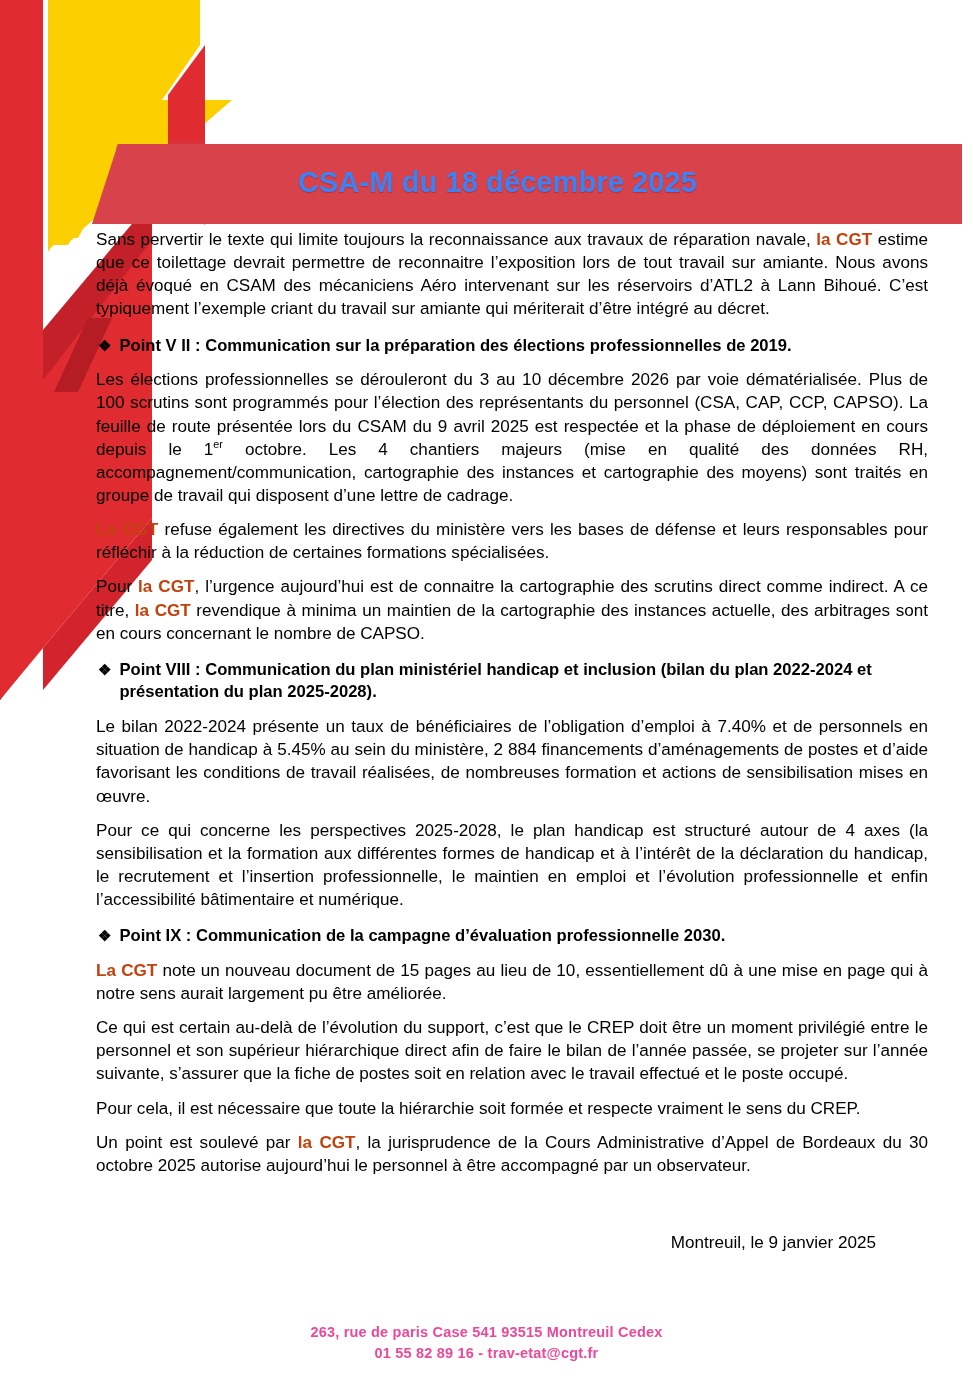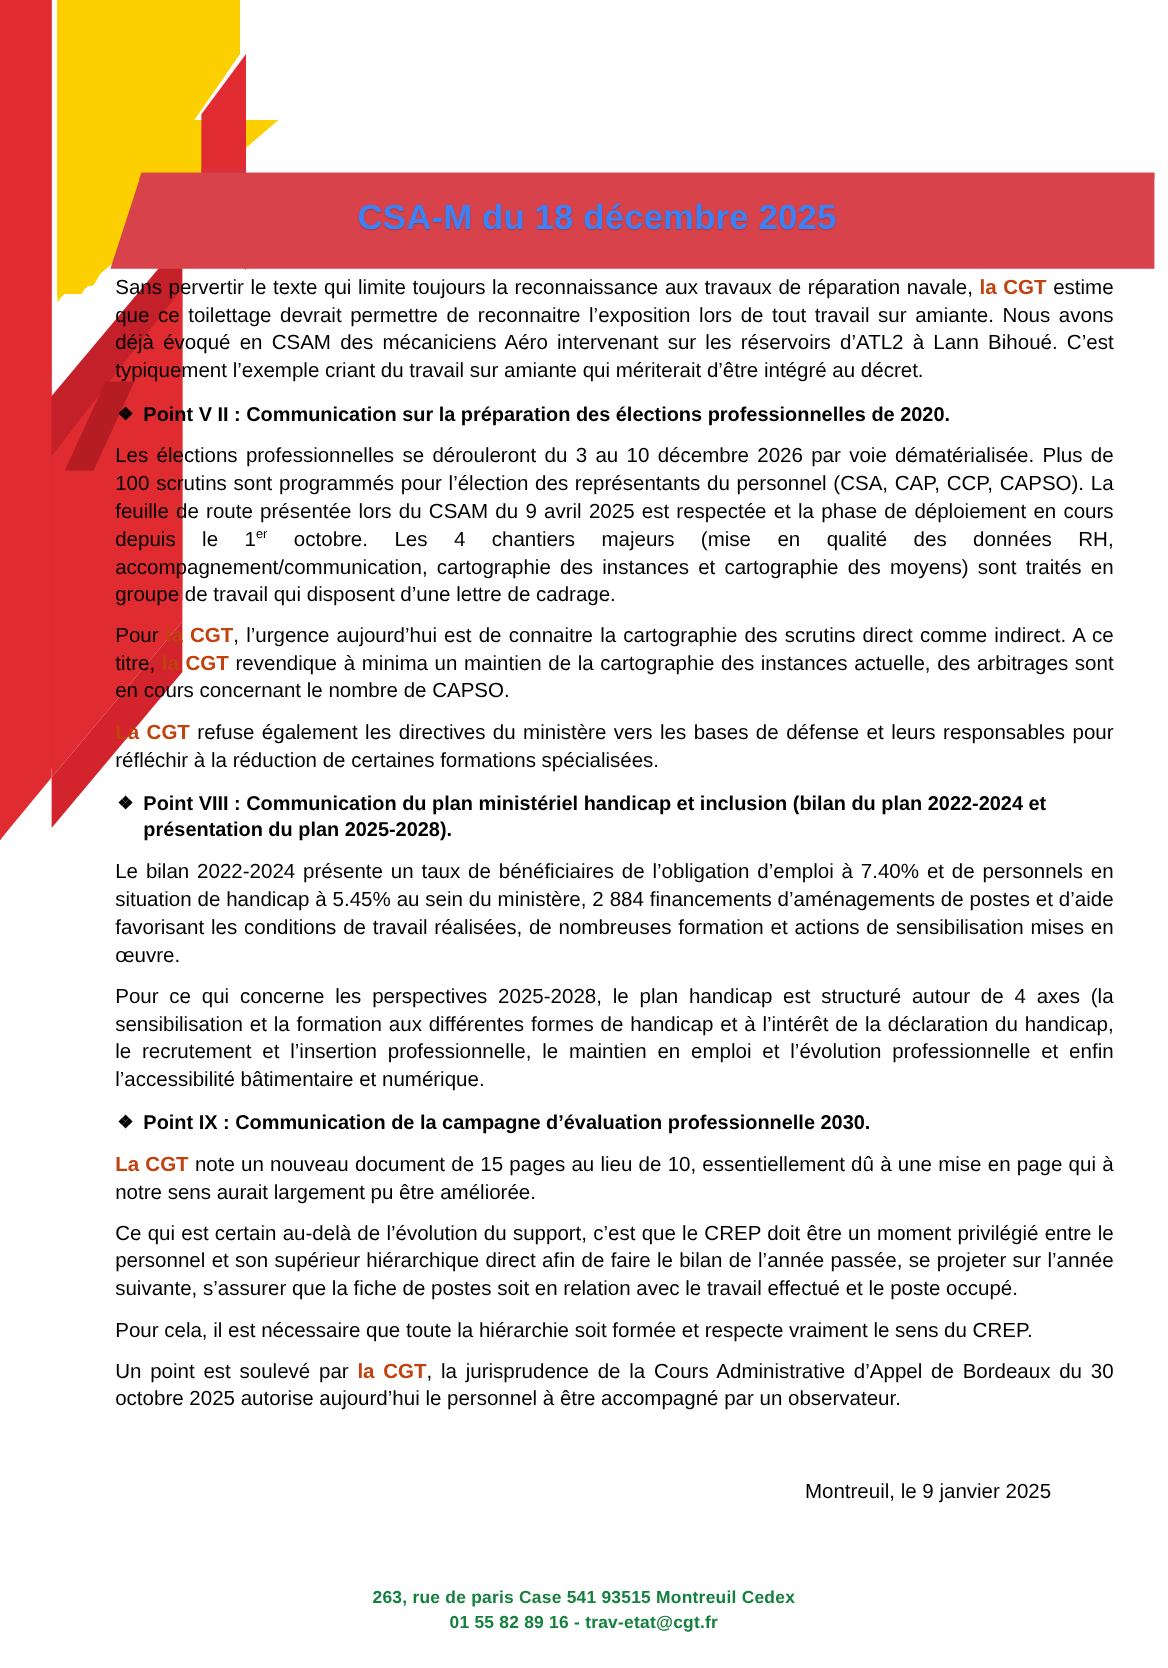--- a/index.html
+++ b/index.html
@@ -93,21 +93,21 @@
     padding-right: 52px;
   }
 
   
   .footer {
     position: absolute;
     left: 0;
     top: 1322px;
     width: 973px;
     text-align: center;
-    color: #15803d;
+    color: #ec4899;
     font-size: 14.5px;
     font-weight: bold;
     line-height: 1.42;
   }
   .footer div { letter-spacing: .2px; }
 </style>
 </head>
 <body>
 
 <svg id="deco" viewBox="0 0 973 1390" width="973" height="1390" preserveAspectRatio="none">
@@ -189,28 +189,28 @@
 <div class="banner-wrap">
   <div class="banner-title">CSA-M du 18 décembre 2025</div>
 </div>
 
 <div class="doc-body">
 
   <p class="para"><span>Sans pervertir le texte qui limite toujours la reconnaissance aux travaux de réparation navale, </span><span class="cgt">la CGT</span><span> estime que ce toilettage devrait permettre de reconnaitre l’exposition lors de tout travail sur amiante. Nous avons déjà évoqué en CSAM des mécaniciens Aéro intervenant sur les réservoirs d’ATL2 à Lann Bihoué. C’est typiquement l’exemple criant du travail sur amiante qui mériterait d’être intégré au décret.</span></p>
 
   <div class="heading">
     <span class="bullet">❖</span>
-    <span class="htext">Point V II : Communication sur la préparation des élections professionnelles de 2020.</span>
+    <span class="htext">Point V II : Communication sur la préparation des élections professionnelles de 2019.</span>
   </div>
 
   <p class="para"><span>Les élections professionnelles se dérouleront du 3 au 10 décembre 2026 par voie dématérialisée. Plus de 100 scrutins sont programmés pour l’élection des représentants du personnel (CSA, CAP, CCP, CAPSO). La feuille de route présentée lors du CSAM du 9 avril 2025 est respectée et la phase de déploiement en cours depuis le 1</span><sup class="ord">er</sup><span> octobre. Les 4 chantiers majeurs (mise en qualité des données RH, accompagnement/communication, cartographie des instances et cartographie des moyens) sont traités en groupe de travail qui disposent d’une lettre de cadrage.</span></p>
 
+  <p class="para"><span class="cgt">La CGT</span><span> refuse également les directives du ministère vers les bases de défense et leurs responsables pour réfléchir à la réduction de certaines formations spécialisées.</span></p>
+
   <p class="para"><span>Pour </span><span class="cgt">la CGT</span><span>, l’urgence aujourd’hui est de connaitre la cartographie des scrutins direct comme indirect. A ce titre, </span><span class="cgt">la CGT</span><span> revendique à minima un maintien de la cartographie des instances actuelle, des arbitrages sont en cours concernant le nombre de CAPSO.</span></p>
-
-  <p class="para"><span class="cgt">La CGT</span><span> refuse également les directives du ministère vers les bases de défense et leurs responsables pour réfléchir à la réduction de certaines formations spécialisées.</span></p>
 
   <div class="heading">
     <span class="bullet">❖</span>
     <span class="htext">Point VIII : Communication du plan ministériel handicap et inclusion (bilan du plan 2022-2024 et présentation du plan 2025-2028).</span>
   </div>
 
   <p class="para">Le bilan 2022-2024 présente un taux de bénéficiaires de l’obligation d’emploi à 7.40% et de personnels en situation de handicap à 5.45% au sein du ministère, 2 884 financements d’aménagements de postes et d’aide favorisant les conditions de travail réalisées, de nombreuses formation et actions de sensibilisation mises en œuvre.</p>
 
   <p class="para">Pour ce qui concerne les perspectives 2025-2028, le plan handicap est structuré autour de 4 axes (la sensibilisation et la formation aux différentes formes de handicap et à l’intérêt de la déclaration du handicap, le recrutement et l’insertion professionnelle, le maintien en emploi et l’évolution professionnelle et enfin l’accessibilité bâtimentaire et numérique.</p>
 

